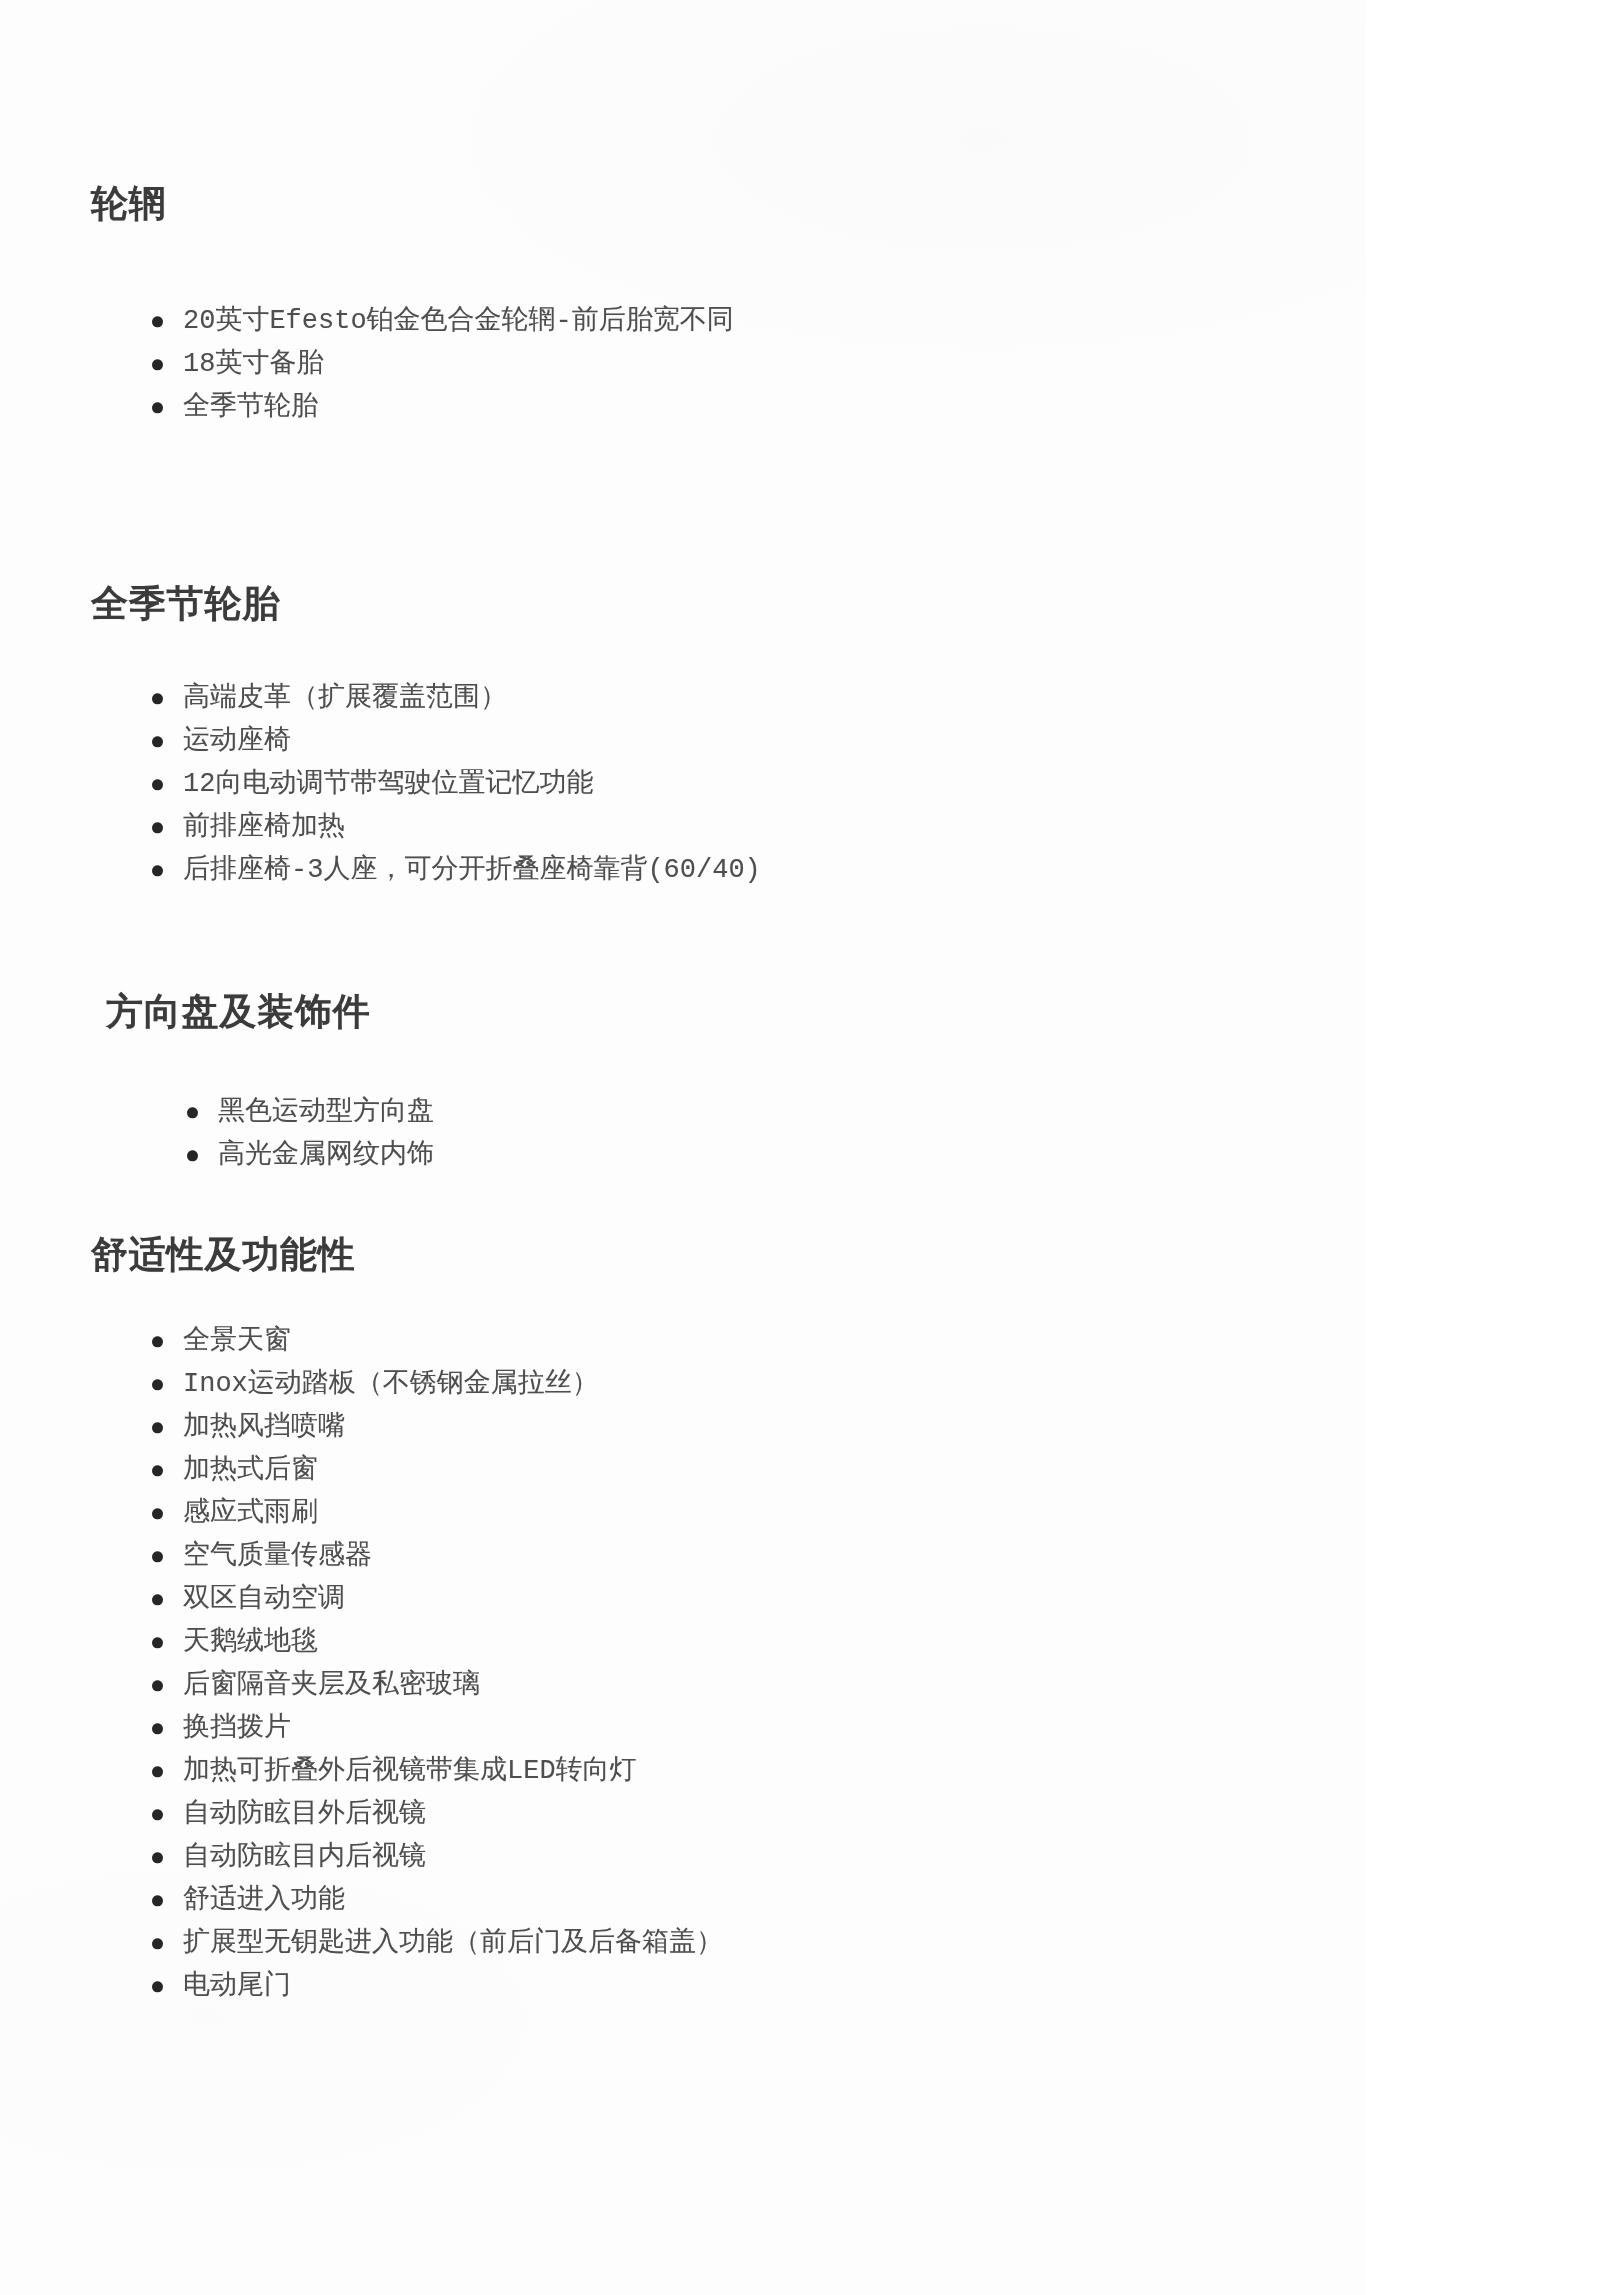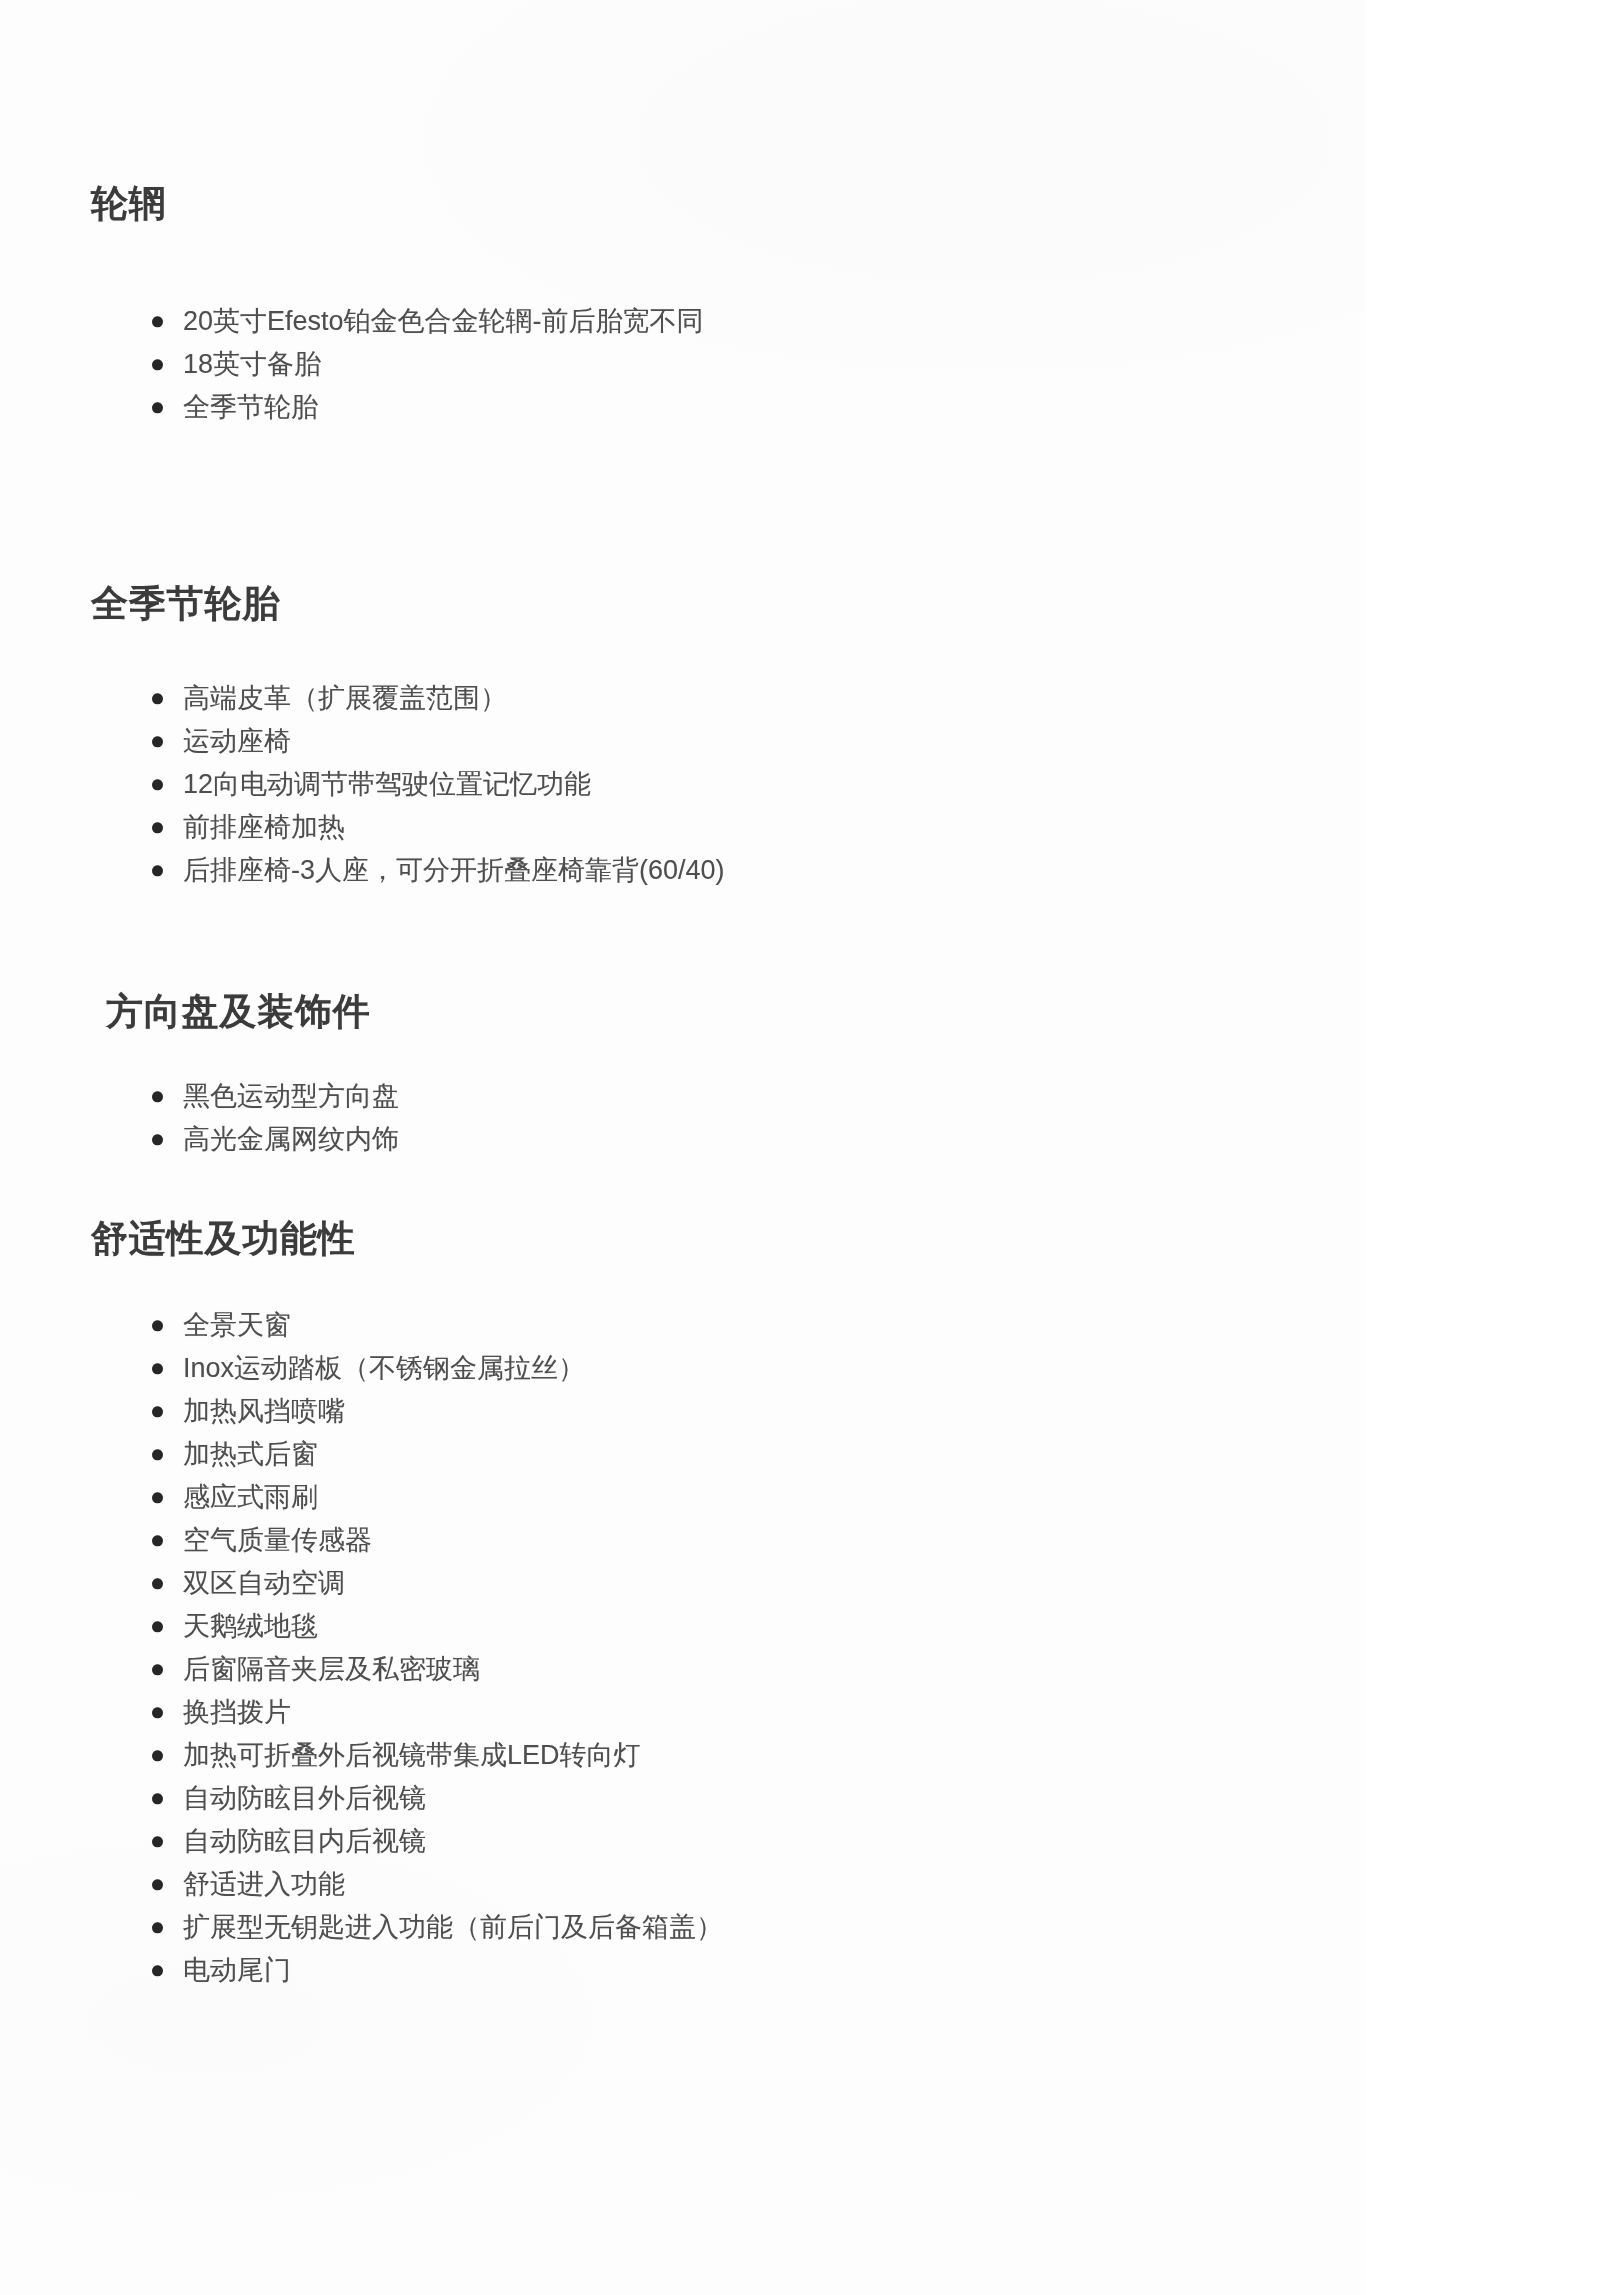--- a/index.html
+++ b/index.html
@@ -34,38 +34,39 @@
     padding: 0;
   }
   .list-item {
     position: relative;
     padding-left: 183px;
     font-size: 27px;
     line-height: 43px;
     color: #4e4e4e;
     text-shadow: 0 0 0.8px rgba(80,80,80,0.25);
     white-space: nowrap;
+    font-family: Liberation Mono, monospace;
   }
   .bullet {
     position: absolute;
     left: 152px;
     top: 50%;
     transform: translateY(-50%);
     width: 10.6px;
     height: 11.4px;
     border-radius: 50%;
     background: #262626;
   }
   
   .s0 .heading { margin-top: 184px; }
   .s0 .feature-list { margin-top: 77px; }
   .s1 .heading { margin-top: 155px; }
   .s1 .feature-list { margin-top: 54px; }
   .s2 .heading { margin-top: 100px; margin-left: 106px; }
-  .s2 .feature-list { margin-top: 44px; }
+  .s2 .feature-list { margin-top: 60px; padding-left: 35px; }
   .s3 .heading { margin-top: 58px; }
   .s3 .feature-list { margin-top: 46px; }
 </style>
 </head>
 <body>
 
 <main class="page">
 
   <section class="section s0">
     <h2 class="heading">轮辋</h2>

